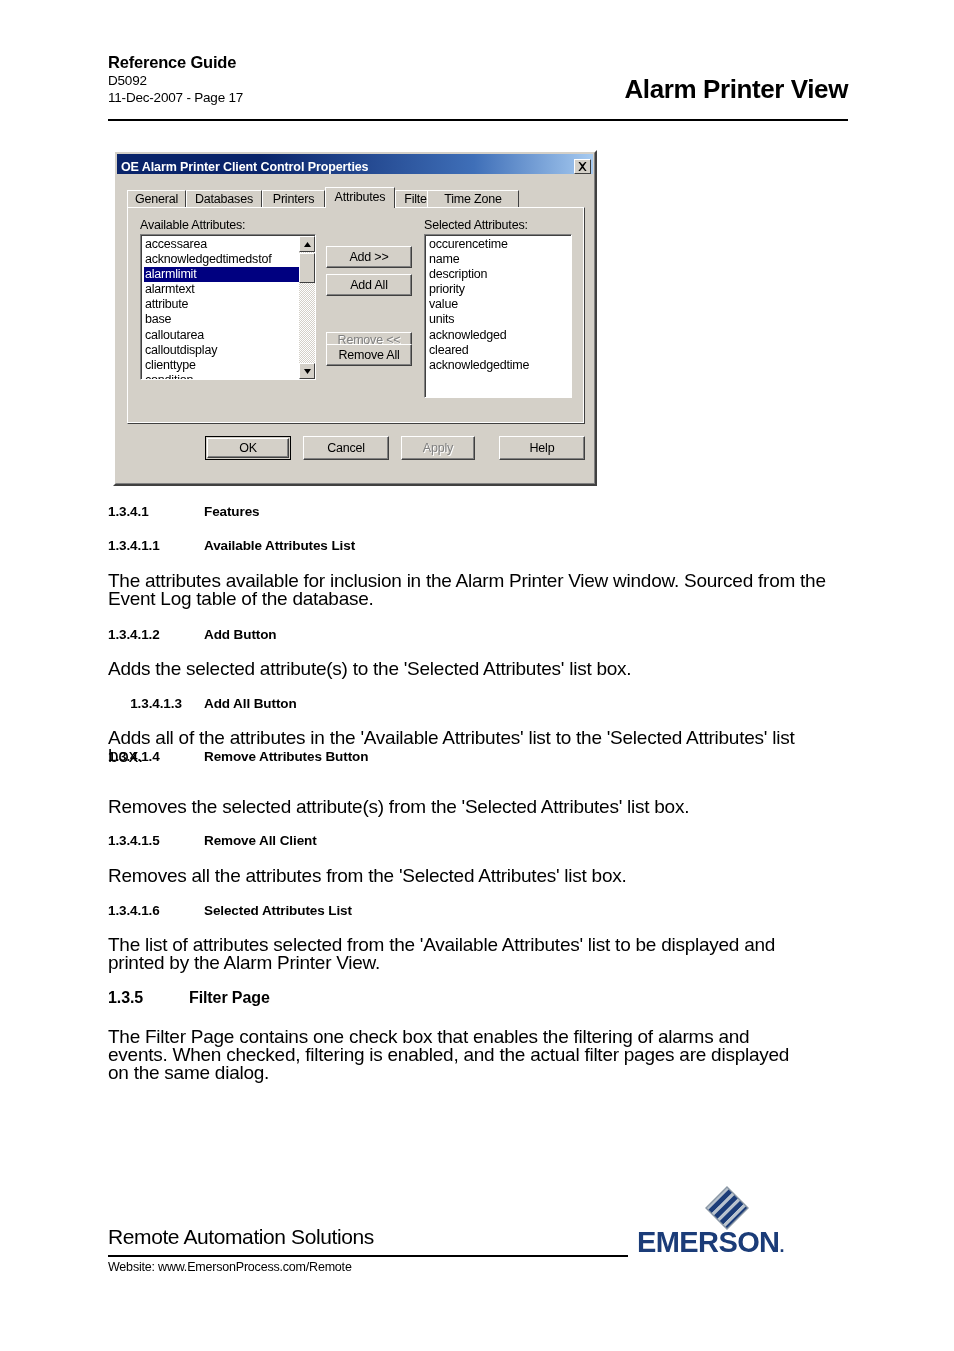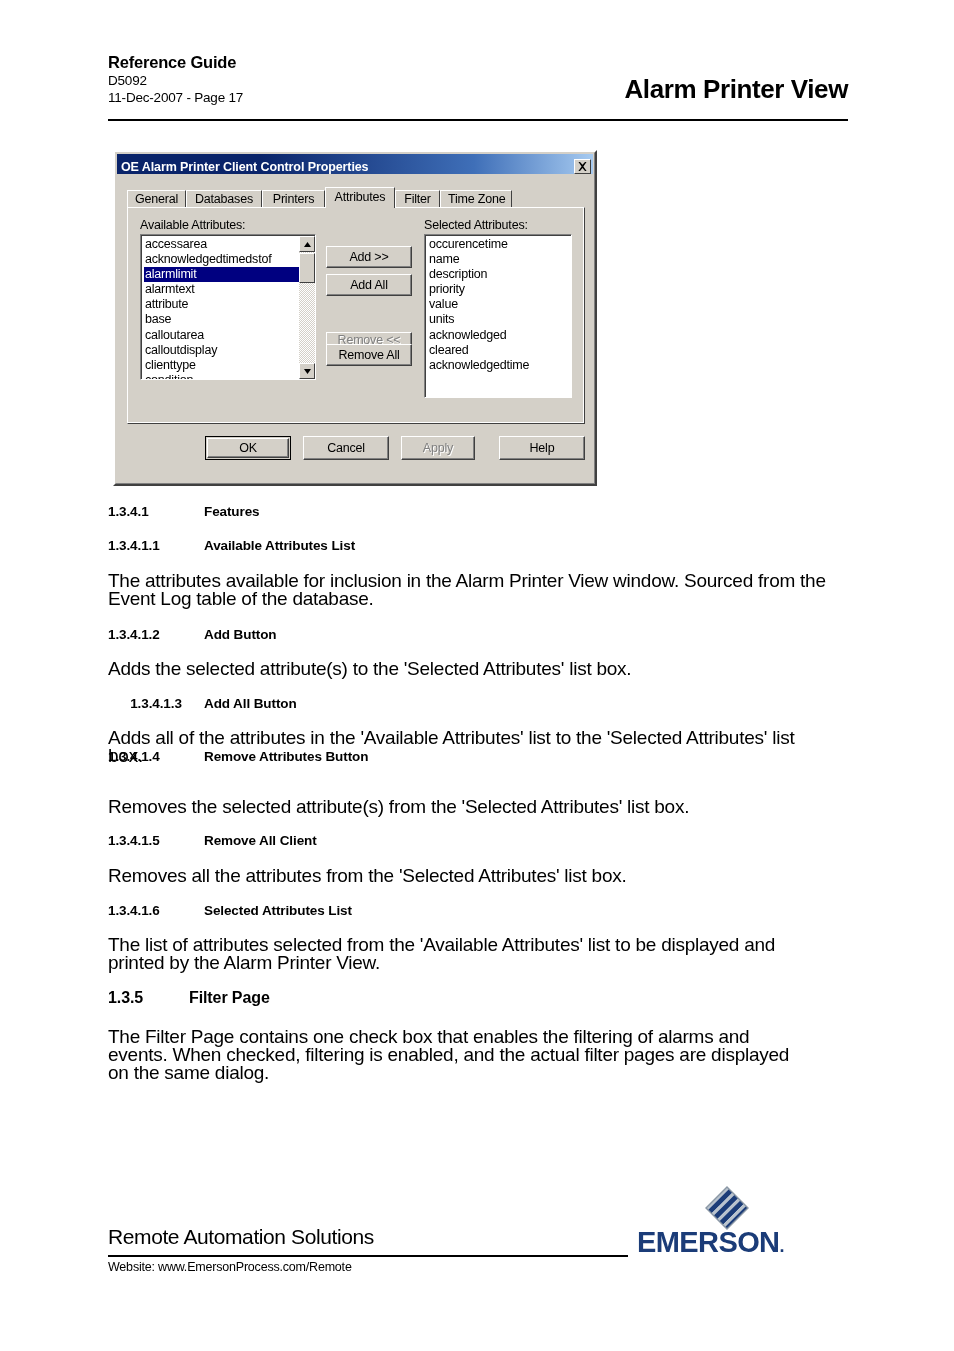--- a/index.html
+++ b/index.html
@@ -426,21 +426,21 @@
       </span>
     </div>
   </div>
 
   <div class="tabstrip">
     <div class="tab" style="left:0px;   width:59px;">General</div>
     <div class="tab" style="left:59px;  width:76px;">Databases</div>
     <div class="tab" style="left:135px; width:63px;">Printers</div>
     <div class="tab active" style="left:198px; width:70px;">Attributes</div>
     <div class="tab" style="left:268px; width:45px;">Filter</div>
-    <div class="tab" style="left:313px; width:72px;">Time Zone</div>
+    <div class="tab" style="left:300px; width:92px;">Time Zone</div>
   </div>
 
   <div class="panel">
     <div class="panel-bevel"></div>
 
     <div class="field-label" style="left:12px; top:10px;">Available Attributes:</div>
     <div class="listbox" style="left:12px; top:26px; width:176px; height:146px;">
       <div class="listbox-in">
         <div class="list-items">
           <div class="list-item">accessarea</div>

